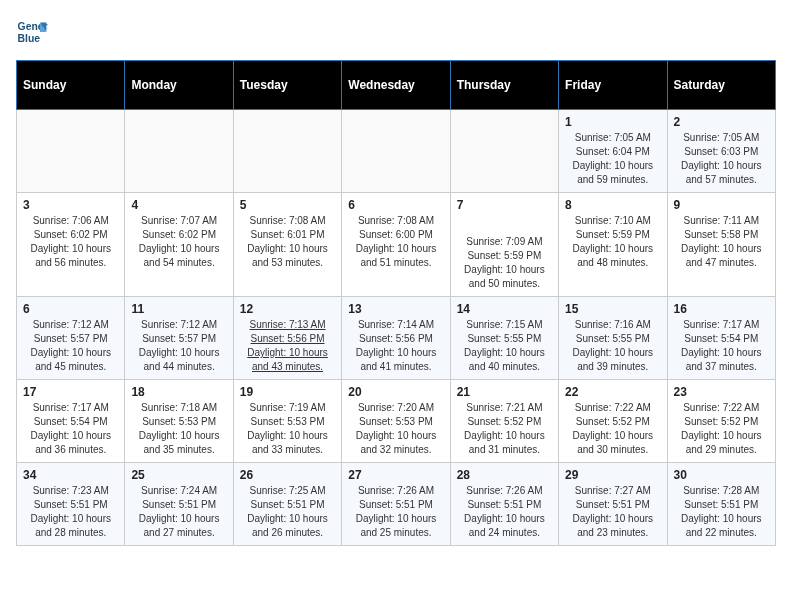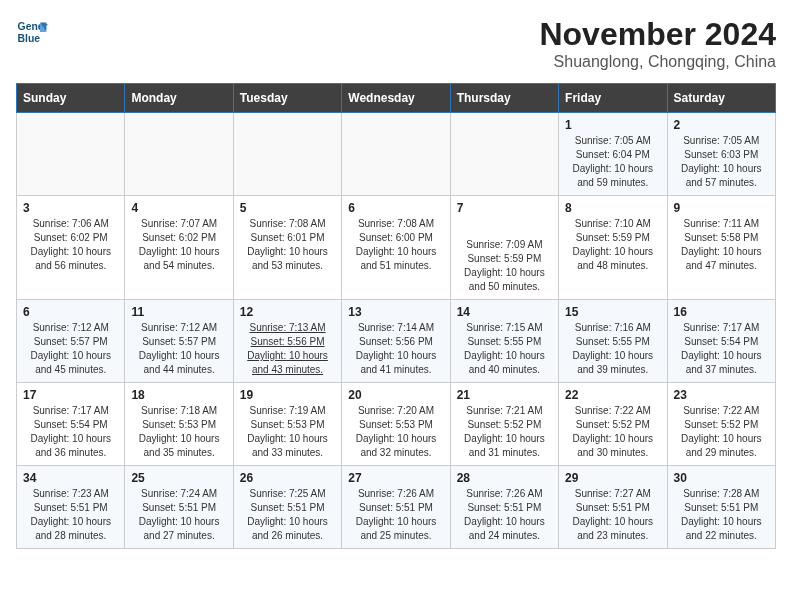--- a/index.html
+++ b/index.html
@@ -36,23 +36,23 @@
     .subtitle {
       font-size: 16px;
       color: #555;
     }
     .calendar-table {
       width: 100%;
       border-collapse: collapse;
       font-size: 10.5px;
     }
     .calendar-table thead th {
-      background-color: #404040;
+      background-color: #000000;
       color: #fff;
-      padding: 7px 6px;
+      padding: 17px 6px;
       text-align: left;
       font-size: 12px;
       border: 1px solid #2e75b6;
     }
     .calendar-table tbody td {
       border: 1px solid #ccc;
       padding: 5px 6px;
       vertical-align: top;
       width: calc(100% / 7);
       min-height: 80px;
@@ -85,24 +85,20 @@
 <body>
 
 <div class="header-section">
   <div class="logo">
     <svg class="logo-icon" viewBox="0 0 40 40">
       <text x="2" y="18" font-size="13" font-weight="bold" fill="#1a5276">General</text>
       <text x="2" y="32" font-size="13" font-weight="bold" fill="#1a5276">Blue</text>
       <polygon points="30,8 38,8 38,20" fill="#2e75b6"></polygon>
       <polygon points="30,8 38,20 30,20" fill="#5ba3d9"></polygon>
     </svg>
-  </div>
-  <div class="title-section">
-    <div class="main-title">November 2024</div>
-    <div class="subtitle">Shuanglong, Chongqing, China</div>
   </div>
 </div>
 
 <table class="calendar-table">
   <thead>
     <tr>
       <th>Sunday</th>
       <th>Monday</th>
       <th>Tuesday</th>
       <th>Wednesday</th>

